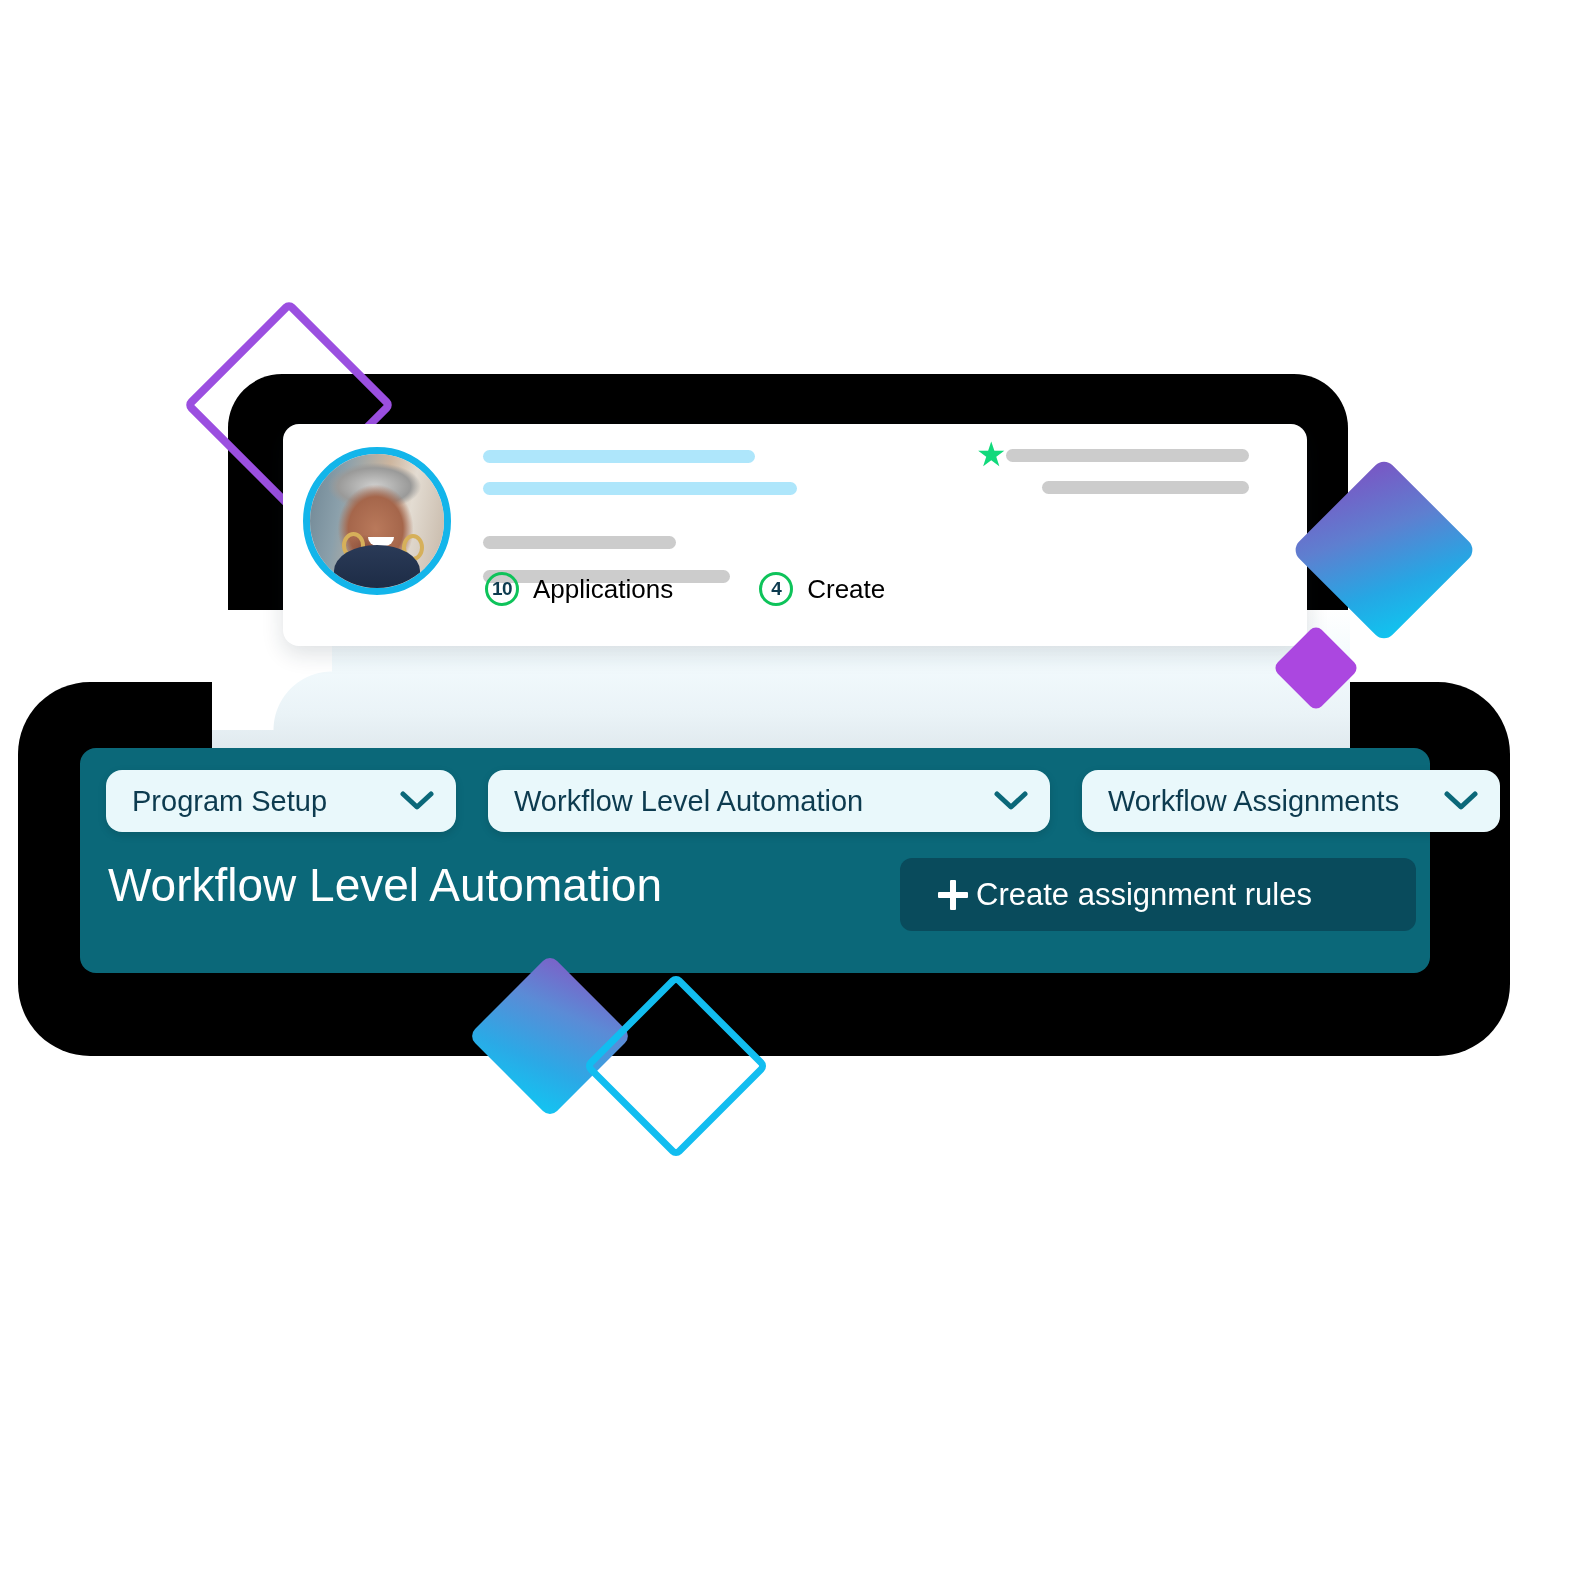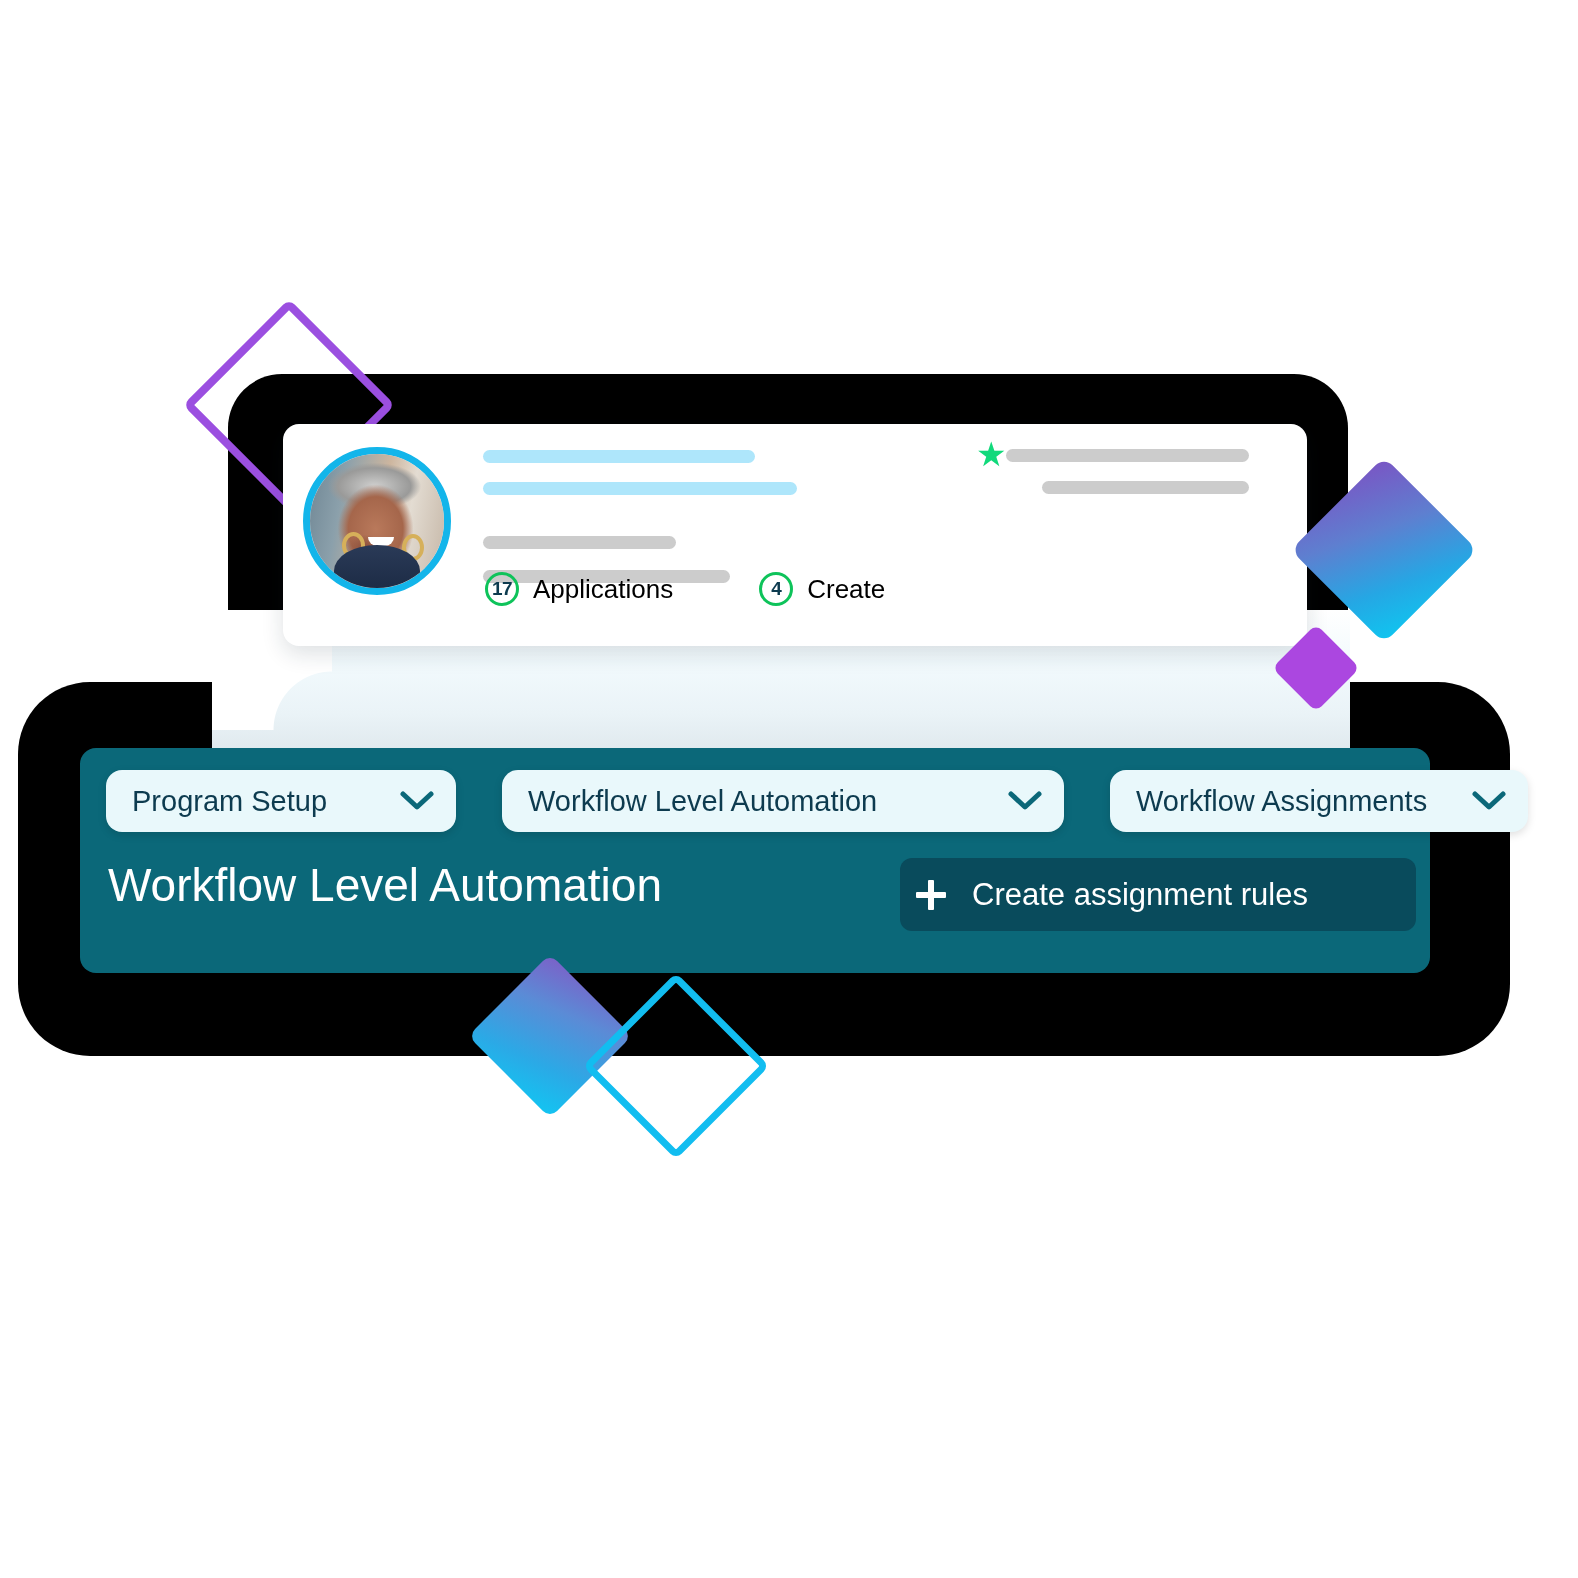--- a/index.html
+++ b/index.html
@@ -105,21 +105,21 @@
 
   
   .teal-panel{
     position:absolute;
     left:80px;top:748px;width:1350px;height:225px;
     background:#0b6879;
     border-radius:16px;
     z-index:7;
   }
   .dropdown-row{
-    position:absolute;left:26px;top:22px;display:flex;align-items:flex-start;gap:46px;
+    position:absolute;left:26px;top:22px;display:flex;align-items:flex-start;gap:32px;
   }
   .dropdown{
     background:#e9f8fb;
     border-radius:16px;
     height:62px;
     display:flex;align-items:center;justify-content:space-between;
     padding:0 22px 0 26px;
     box-sizing:border-box;
     gap:22px;
     box-shadow:0 3px 9px rgba(0,0,0,0.13);
@@ -133,22 +133,22 @@
 
   .panel-title{
     position:absolute;left:28px;top:110px;
     font-size:46px;color:#ffffff;font-weight:400;white-space:nowrap;
   }
   .create-btn{
     position:absolute;left:820px;top:110px;
     width:516px;height:73px;
     background:#094b5c;
     border-radius:12px;
-    display:flex;align-items:center;gap:26px;
-    padding-left:16px;box-sizing:border-box;
+    display:flex;align-items:center;gap:8px;
+    padding-left:38px;box-sizing:border-box;
     cursor:pointer;
   }
   .plus-icon{
     position:relative;width:30px;height:30px;flex:0 0 auto;
   }
   .plus-icon:before,.plus-icon:after{
     content:"";position:absolute;background:#ffffff;border-radius:1px;
   }
   .plus-icon:before{left:0;top:12px;width:30px;height:6px;}
   .plus-icon:after{left:12px;top:0;width:6px;height:30px;}
@@ -221,21 +221,21 @@
         <div class="bar grey" style="left: 200px; top: 112px; width: 193px;"></div>
         <div class="bar grey" style="left: 200px; top: 146px; width: 247px;"></div>
         <div class="bar grey" style="left: 723px; top: 25px; width: 243px;"></div>
         <div class="bar grey" style="left: 759px; top: 57px; width: 207px;"></div>
       </div>
 
     <div class="star-icon">★</div>
 
     <div class="badge-row">
       <div class="badge">
-        <div class="badge-circle">17</div>
+        <div class="badge-circle">10</div>
         <div class="badge-label">Applications</div>
       </div>
       <div class="badge">
         <div class="badge-circle">4</div>
         <div class="badge-label">Create</div>
       </div>
     </div>
   </div>
 
   <div class="teal-panel">

